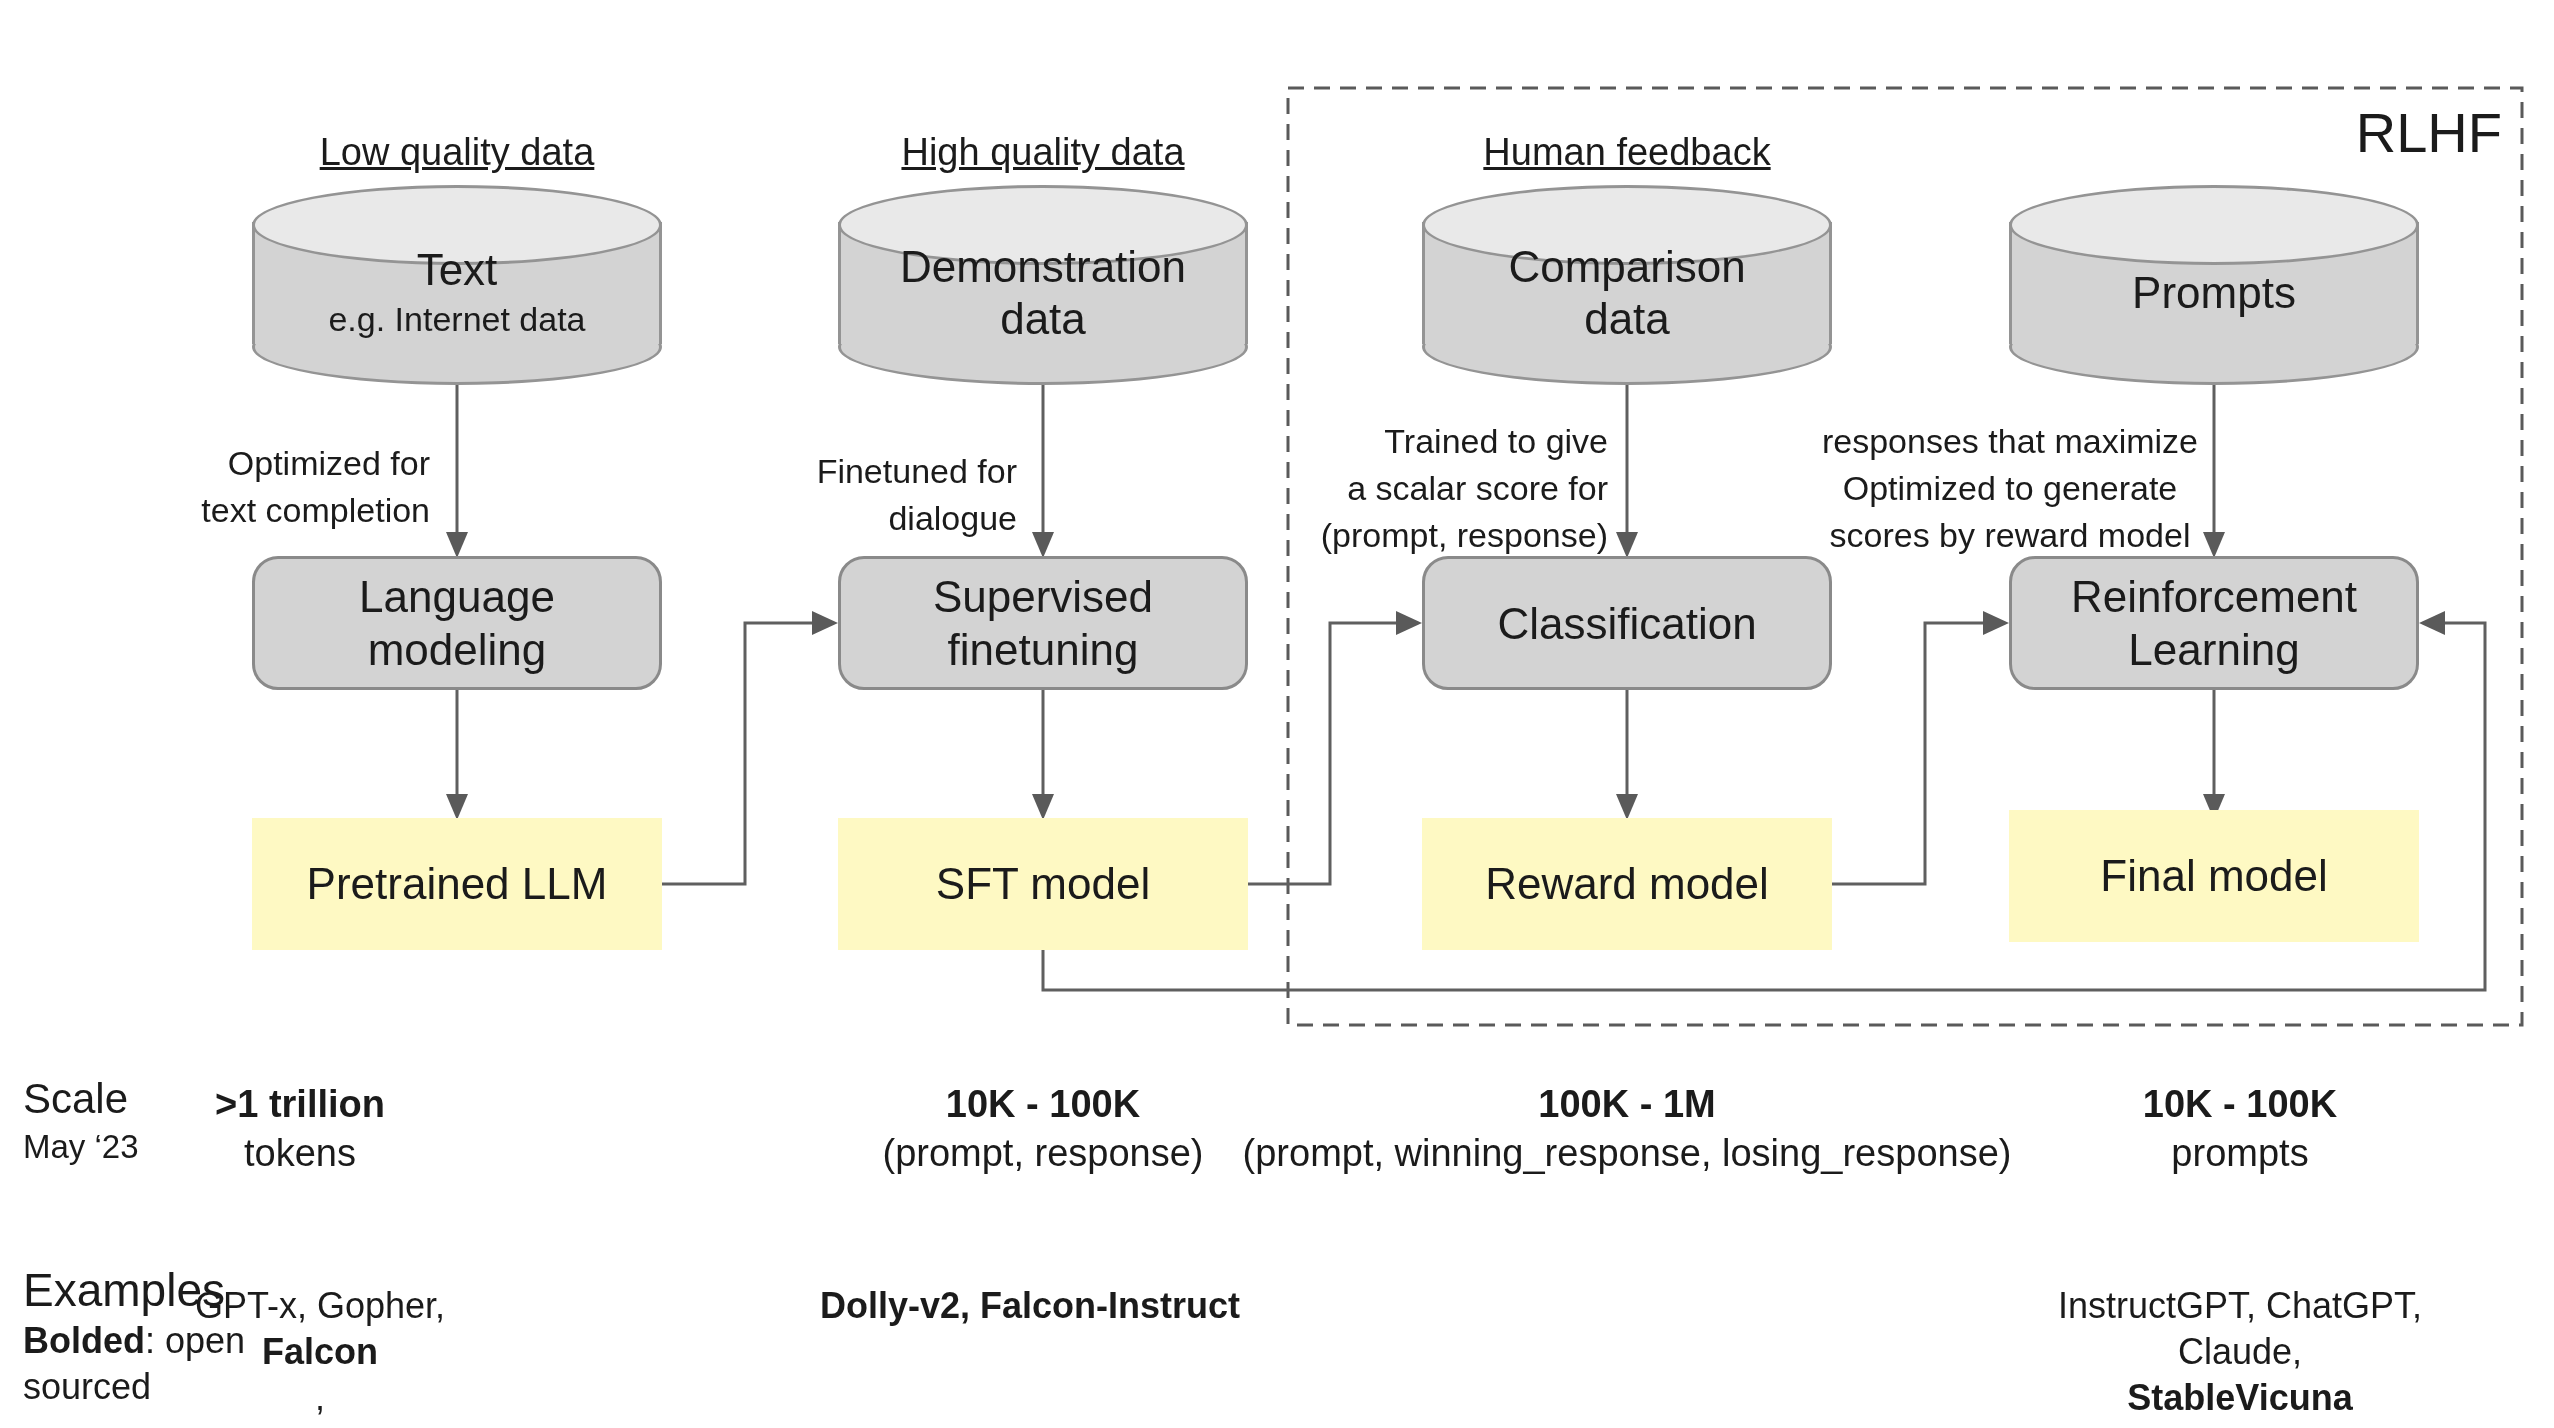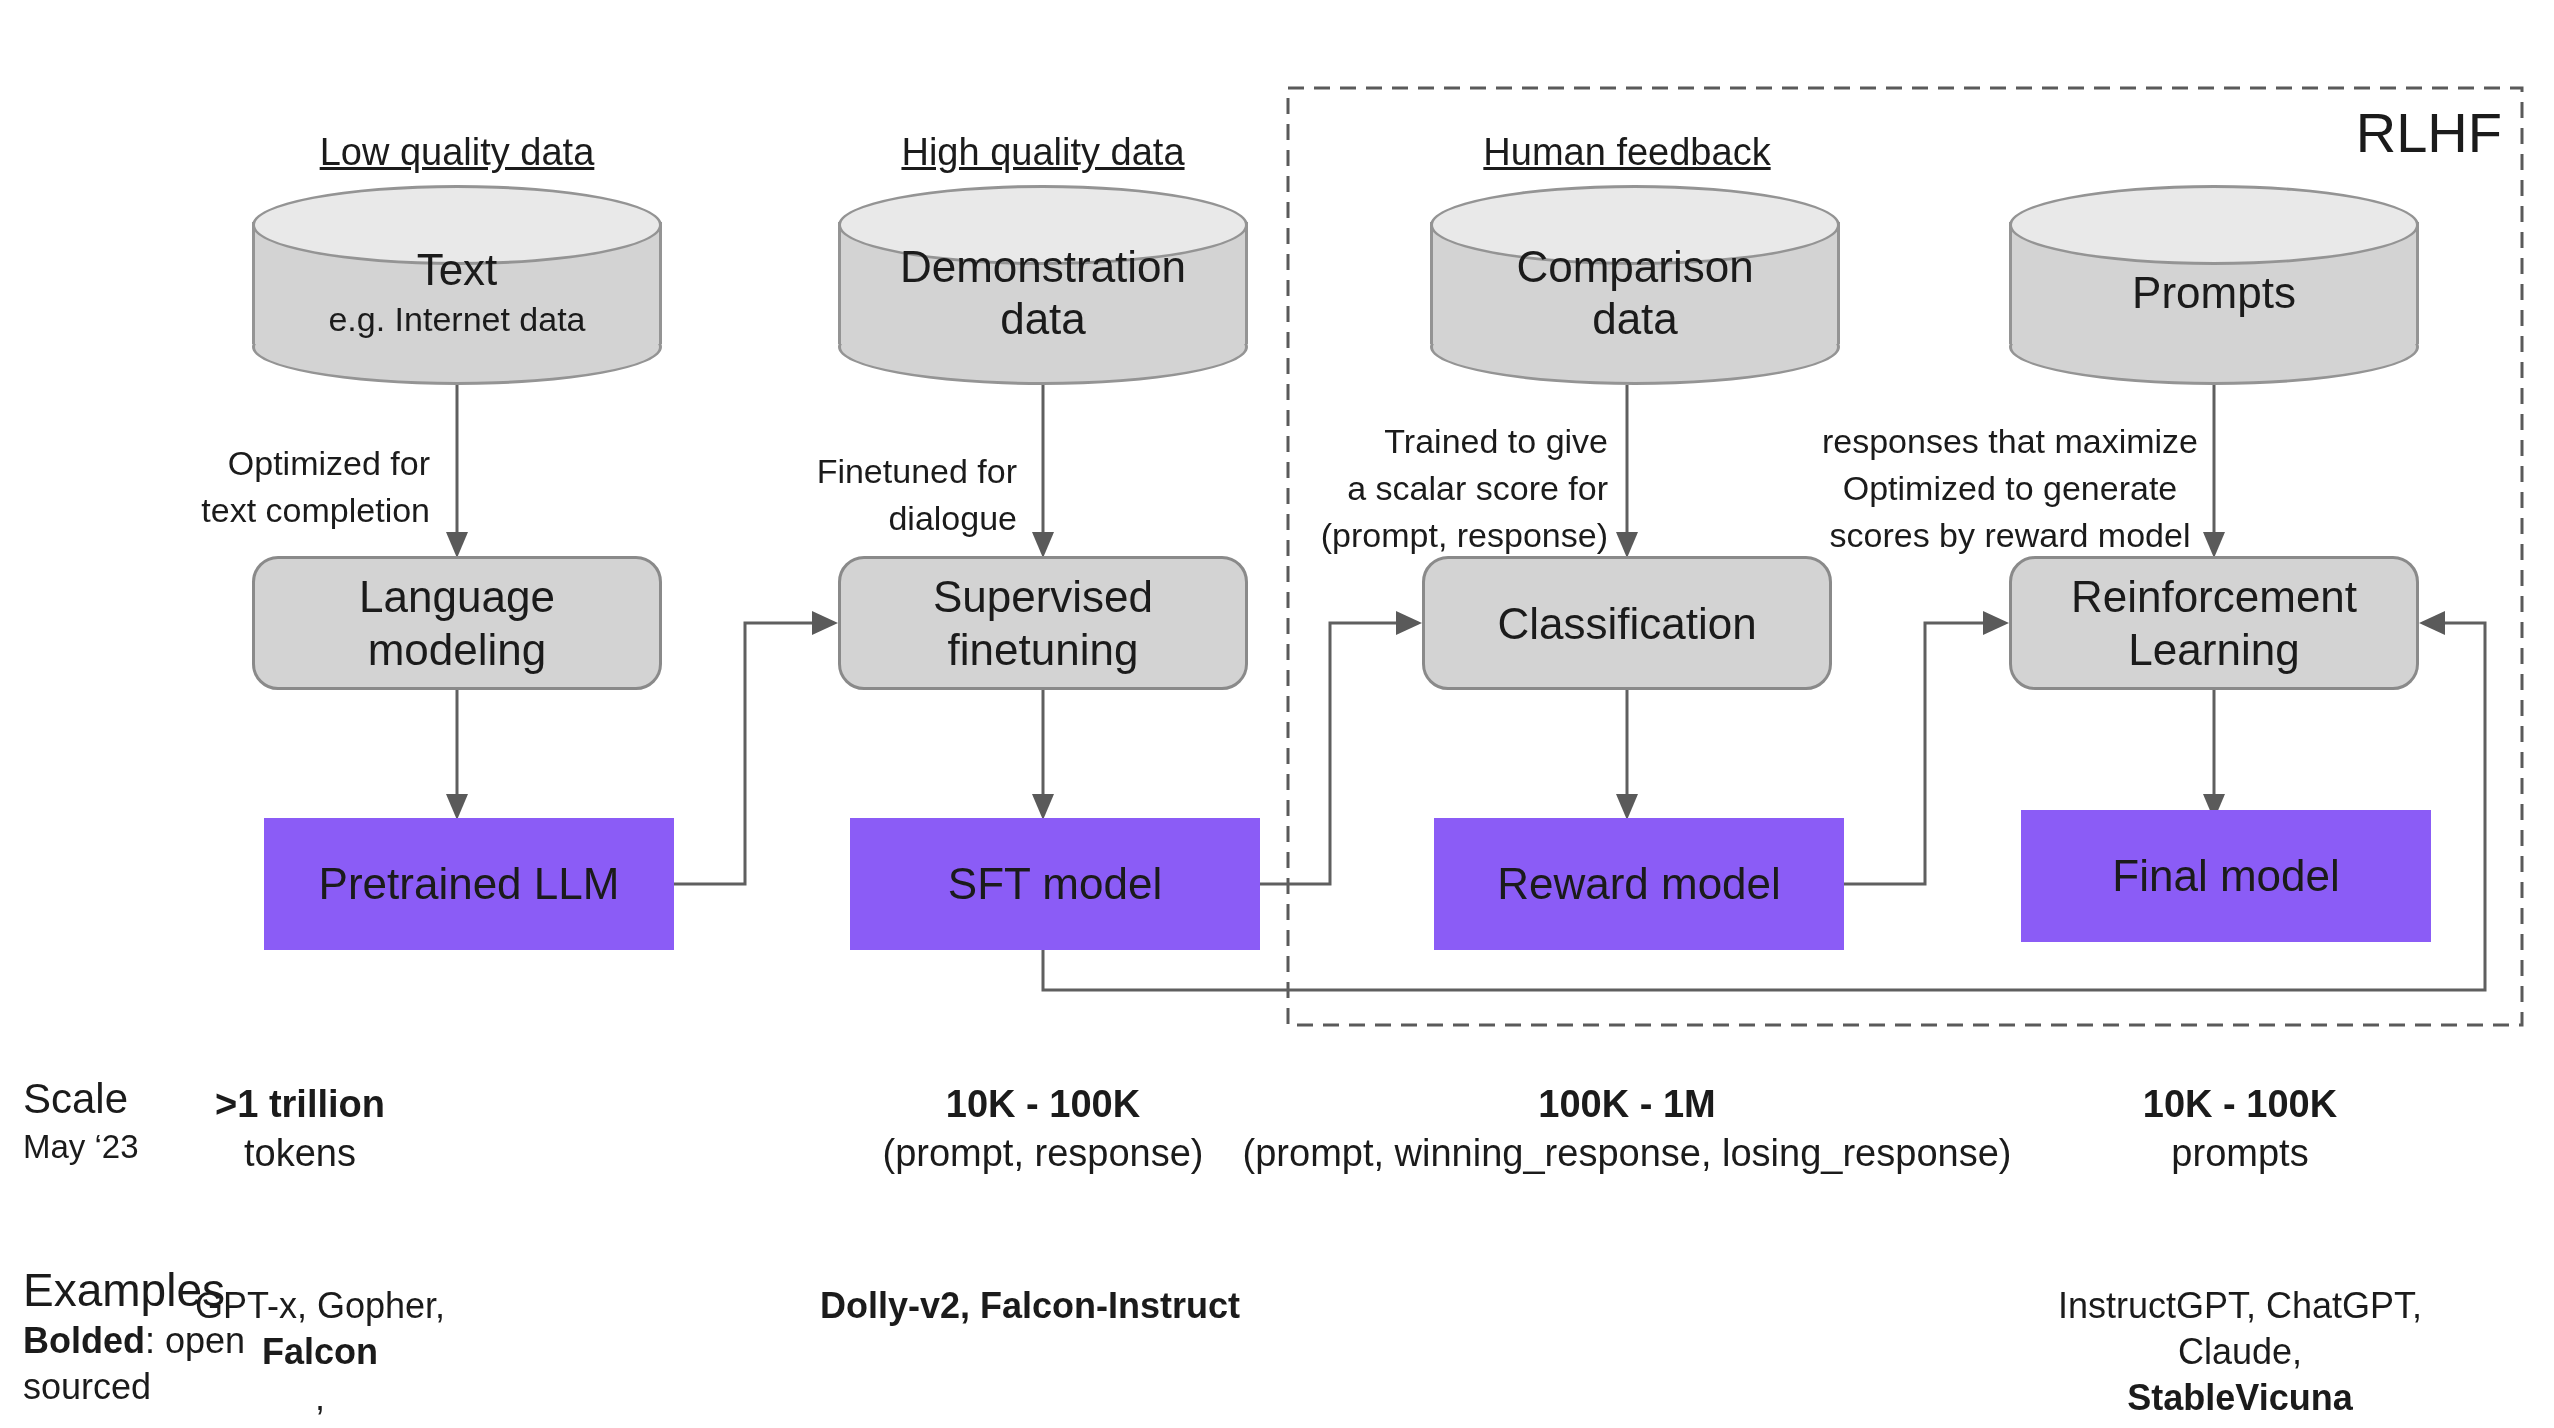--- a/index.html
+++ b/index.html
@@ -22,22 +22,22 @@
 
   .note{position:absolute;font-size:34px;line-height:47px;}
   .note span{display:block;}
   .note.r{text-align:right;}
   .note.c{text-align:center;}
 
   .pbox{position:absolute;width:404px;height:128px;background:#d3d3d3;border:3px solid #8a8a8a;
         border-radius:26px;display:flex;flex-direction:column;align-items:center;justify-content:center;}
   .pbox span{font-size:44px;line-height:53px;display:block;text-align:center;}
 
-  .obox{position:absolute;width:410px;height:132px;background:#8b5cf6;
-        display:flex;align-items:center;justify-content:center;font-size:44px;margin-left:12px;}
+  .obox{position:absolute;width:410px;height:132px;background:#fef9c3;
+        display:flex;align-items:center;justify-content:center;font-size:44px;}
 
   .rlhf{position:absolute;top:100px;right:52px;font-size:56px;}
 
   .scale-hdr{position:absolute;left:23px;top:1074px;}
   .scale-hdr .t{font-size:42px;line-height:50px;display:block;}
   .scale-hdr .s{font-size:33px;line-height:46px;display:block;}
   .scale-entry{position:absolute;top:1080px;width:500px;text-align:center;font-size:38px;line-height:49px;}
   .scale-entry span{display:block;}
   .ex-hdr{position:absolute;left:23px;top:1262px;}
   .ex-hdr .t{font-size:46px;line-height:56px;display:block;}
@@ -126,21 +126,21 @@
     <span>Finetuned for</span>
     <span>dialogue</span>
   </div>
   <div class="pbox" style="left:838px;top:556px;">
     <span>Supervised</span>
     <span>finetuning</span>
   </div>
   <div class="obox" style="left:838px;top:818px;">SFT model</div>
 
   <div class="toplabel" style="left:1422px;top:131px;">Human feedback</div>
-  <div class="cyl" style="left:1422px;top:185px;margin-left:8px;">
+  <div class="cyl" style="left:1422px;top:185px;">
     <div class="bot"></div>
     <div class="mid"></div>
     <div class="top"></div>
     <div class="label">
       <span class="l1">Comparison</span>
       <span class="l1">data</span>
     </div>
   </div>
   <div class="note r" style="right:946px;top:418px;">
     <span>Trained to give</span>

